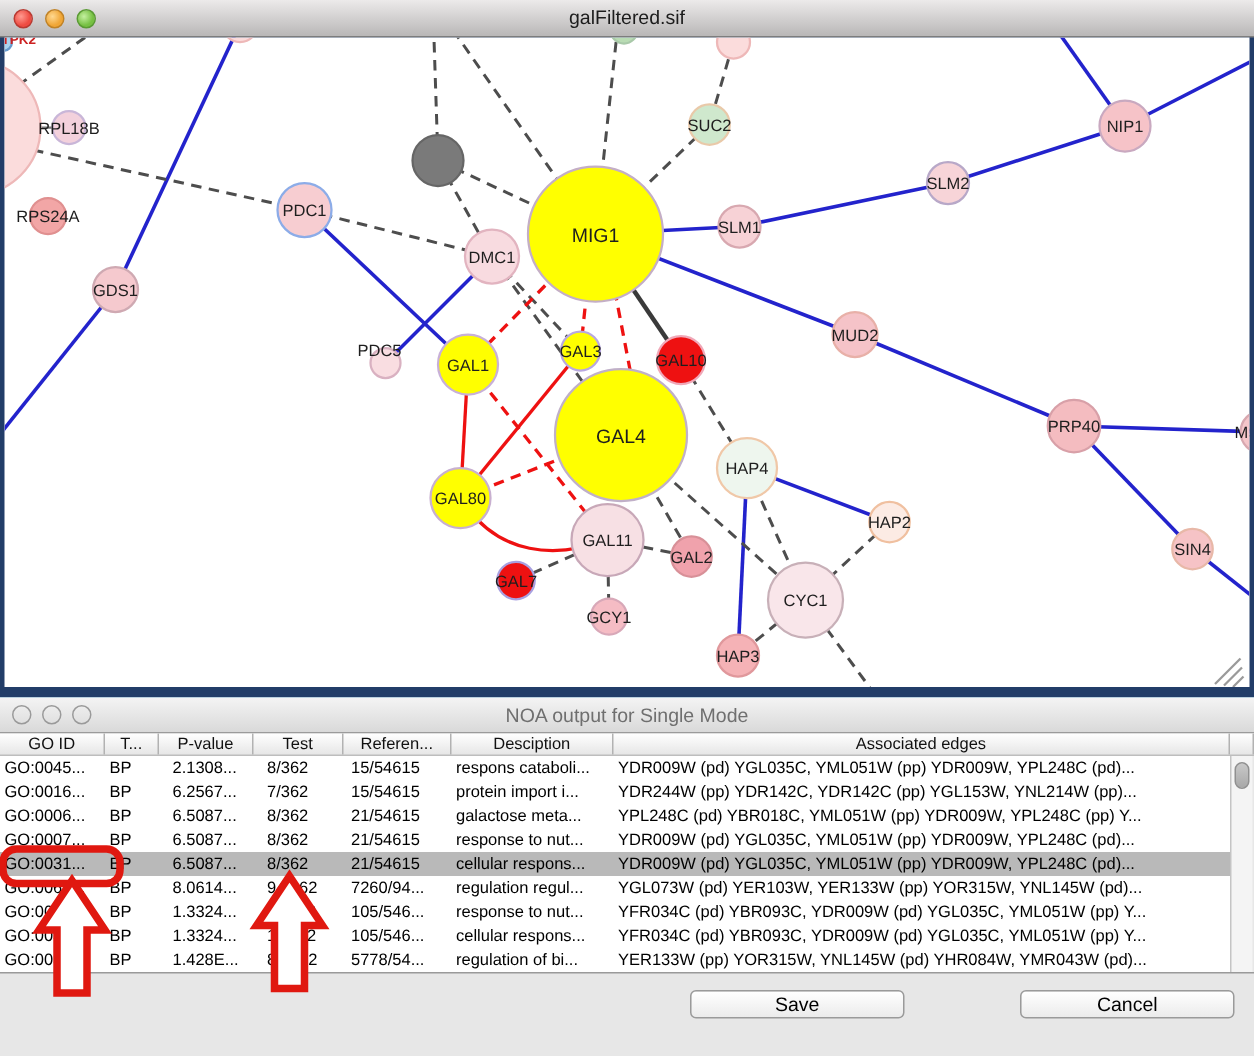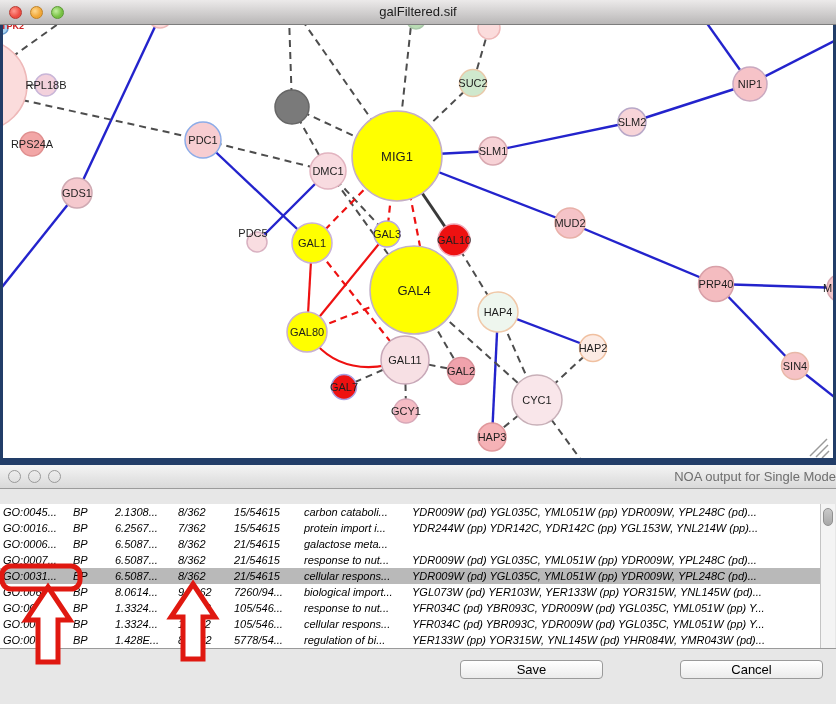--- a/index.html
+++ b/index.html
@@ -23,30 +23,30 @@
   .es{stroke:#3a3a3a;stroke-width:3;fill:none;}
   .ec{stroke:#777;stroke-width:1.5;fill:none;}
   .rs{stroke:#ee1111;stroke-width:2.2;fill:none;}
   .rd{stroke:#ee1111;stroke-width:2.2;stroke-dasharray:7 5;fill:none;}
   .grip{stroke:#9a9a9a;stroke-width:1.5;}
 
   
   .nwin{position:absolute;left:0;top:465px;width:836px;height:239px;background:#e7e7e7;}
   .noa-titlebar{position:absolute;left:0;top:0;width:836px;height:24px;
     background:linear-gradient(#f4f4f4,#d9d9d9);border-bottom:1px solid #9b9b9b;box-sizing:border-box;}
-  .noa-title{position:absolute;left:0;right:0;top:4px;text-align:right;font-size:13px;color:#6f6f6f;}
+  .noa-title{position:absolute;left:0;right:0;top:4px;text-align:center;font-size:13px;color:#6f6f6f;}
   .htl{position:absolute;top:5px;width:13px;height:13px;border-radius:50%;border:1.5px solid #9a9a9a;box-sizing:border-box;background:transparent;}
   .htl.p1{left:8px}.htl.p2{left:28px}.htl.p3{left:48px}
   .thead{position:absolute;left:0;top:24px;width:836px;height:15px;
     display:grid;grid-template-columns:70px 36px 63px 60px 72px 108px 1fr 16px;
     background:linear-gradient(#ffffff,#e6e6e6);border-bottom:1px solid #bdbdbd;box-sizing:border-box;}
   .th{font-size:11px;color:#111;text-align:center;line-height:14px;border-right:1px solid #b2b2b2;
       overflow:hidden;white-space:nowrap;}
   .tbody{position:absolute;left:0;top:39px;width:820px;height:144px;background:#fff;overflow:hidden;}
-  .trow{display:grid;grid-template-columns:70px 36px 63px 60px 72px 108px 1fr;height:16px;background:#fff;font-style:italic;}
+  .trow{display:grid;grid-template-columns:70px 36px 63px 60px 72px 108px 1fr;height:16px;background:#fff;}
   .trow.selected{background:#b9b9b9;}
   .c{font-size:11px;line-height:16px;color:#000;white-space:nowrap;overflow:hidden;padding-left:3px;}
   .c2,.c3{padding-left:9px;}
   .c4{padding-left:5px;}
   .tbl-bottom{position:absolute;left:0;top:183px;width:836px;height:0;border-top:1px solid #9a9a9a;}
   .vscroll{position:absolute;left:820px;top:39px;width:15px;height:144px;background:#f4f4f4;border-left:1px solid #c4c4c4;box-sizing:border-box;}
   .vthumb{position:absolute;left:2px;top:4px;width:10px;height:18px;border-radius:5px;background:linear-gradient(#c9c9c9,#a8a8a8);border:1px solid #909090;box-sizing:border-box;}
   .btn{position:absolute;height:19px;background:linear-gradient(#ffffff,#ebebeb);
     border:1px solid #9a9a9a;border-radius:4px;box-sizing:border-box;
     font-size:13px;color:#000;text-align:center;line-height:17px;}
@@ -210,47 +210,58 @@
   </div>
 
   <div class="nwin">
     <div class="noa-titlebar">
       <span class="htl p1"></span>
       <span class="htl p2"></span>
       <span class="htl p3"></span>
       <div class="noa-title">NOA output for Single Mode</div>
     </div>
 
+    <div class="thead">
+      <span class="th">GO ID</span>
+      <span class="th">T...</span>
+      <span class="th">P-value</span>
+      <span class="th">Test</span>
+      <span class="th">Referen...</span>
+      <span class="th">Desciption</span>
+      <span class="th">Associated edges</span>
+      <span class="th"></span>
+    </div>
 
     <div class="tbody">
         <div class="trow">
           <span class="c c0">GO:0045...</span>
           <span class="c c1">BP</span>
           <span class="c c2">2.1308...</span>
           <span class="c c3">8/362</span>
           <span class="c c4">15/54615</span>
-          <span class="c c5">carbon cataboli...</span>
+          <span class="c c5">respons cataboli...</span>
           <span class="c c6">YDR009W (pd) YGL035C, YML051W (pp) YDR009W, YPL248C (pd)...</span>
         </div>
         <div class="trow">
           <span class="c c0">GO:0016...</span>
           <span class="c c1">BP</span>
           <span class="c c2">6.2567...</span>
           <span class="c c3">7/362</span>
           <span class="c c4">15/54615</span>
           <span class="c c5">protein import i...</span>
           <span class="c c6">YDR244W (pp) YDR142C, YDR142C (pp) YGL153W, YNL214W (pp)...</span>
         </div>
         <div class="trow">
           <span class="c c0">GO:0006...</span>
           <span class="c c1">BP</span>
           <span class="c c2">6.5087...</span>
           <span class="c c3">8/362</span>
           <span class="c c4">21/54615</span>
           <span class="c c5">galactose meta...</span>
+          <span class="c c6">YPL248C (pd) YBR018C, YML051W (pp) YDR009W, YPL248C (pp) Y...</span>
         </div>
         <div class="trow">
           <span class="c c0">GO:0007...</span>
           <span class="c c1">BP</span>
           <span class="c c2">6.5087...</span>
           <span class="c c3">8/362</span>
           <span class="c c4">21/54615</span>
           <span class="c c5">response to nut...</span>
           <span class="c c6">YDR009W (pd) YGL035C, YML051W (pp) YDR009W, YPL248C (pd)...</span>
         </div>
@@ -262,21 +273,21 @@
           <span class="c c4">21/54615</span>
           <span class="c c5">cellular respons...</span>
           <span class="c c6">YDR009W (pd) YGL035C, YML051W (pp) YDR009W, YPL248C (pd)...</span>
         </div>
         <div class="trow">
           <span class="c c0">GO:0065...</span>
           <span class="c c1">BP</span>
           <span class="c c2">8.0614...</span>
           <span class="c c3">94/362</span>
           <span class="c c4">7260/94...</span>
-          <span class="c c5">biological import...</span>
+          <span class="c c5">regulation regul...</span>
           <span class="c c6">YGL073W (pd) YER103W, YER133W (pp) YOR315W, YNL145W (pd)...</span>
         </div>
         <div class="trow">
           <span class="c c0">GO:0031...</span>
           <span class="c c1">BP</span>
           <span class="c c2">1.3324...</span>
           <span class="c c3">11/362</span>
           <span class="c c4">105/546...</span>
           <span class="c c5">response to nut...</span>
           <span class="c c6">YFR034C (pd) YBR093C, YDR009W (pd) YGL035C, YML051W (pp) Y...</span>

